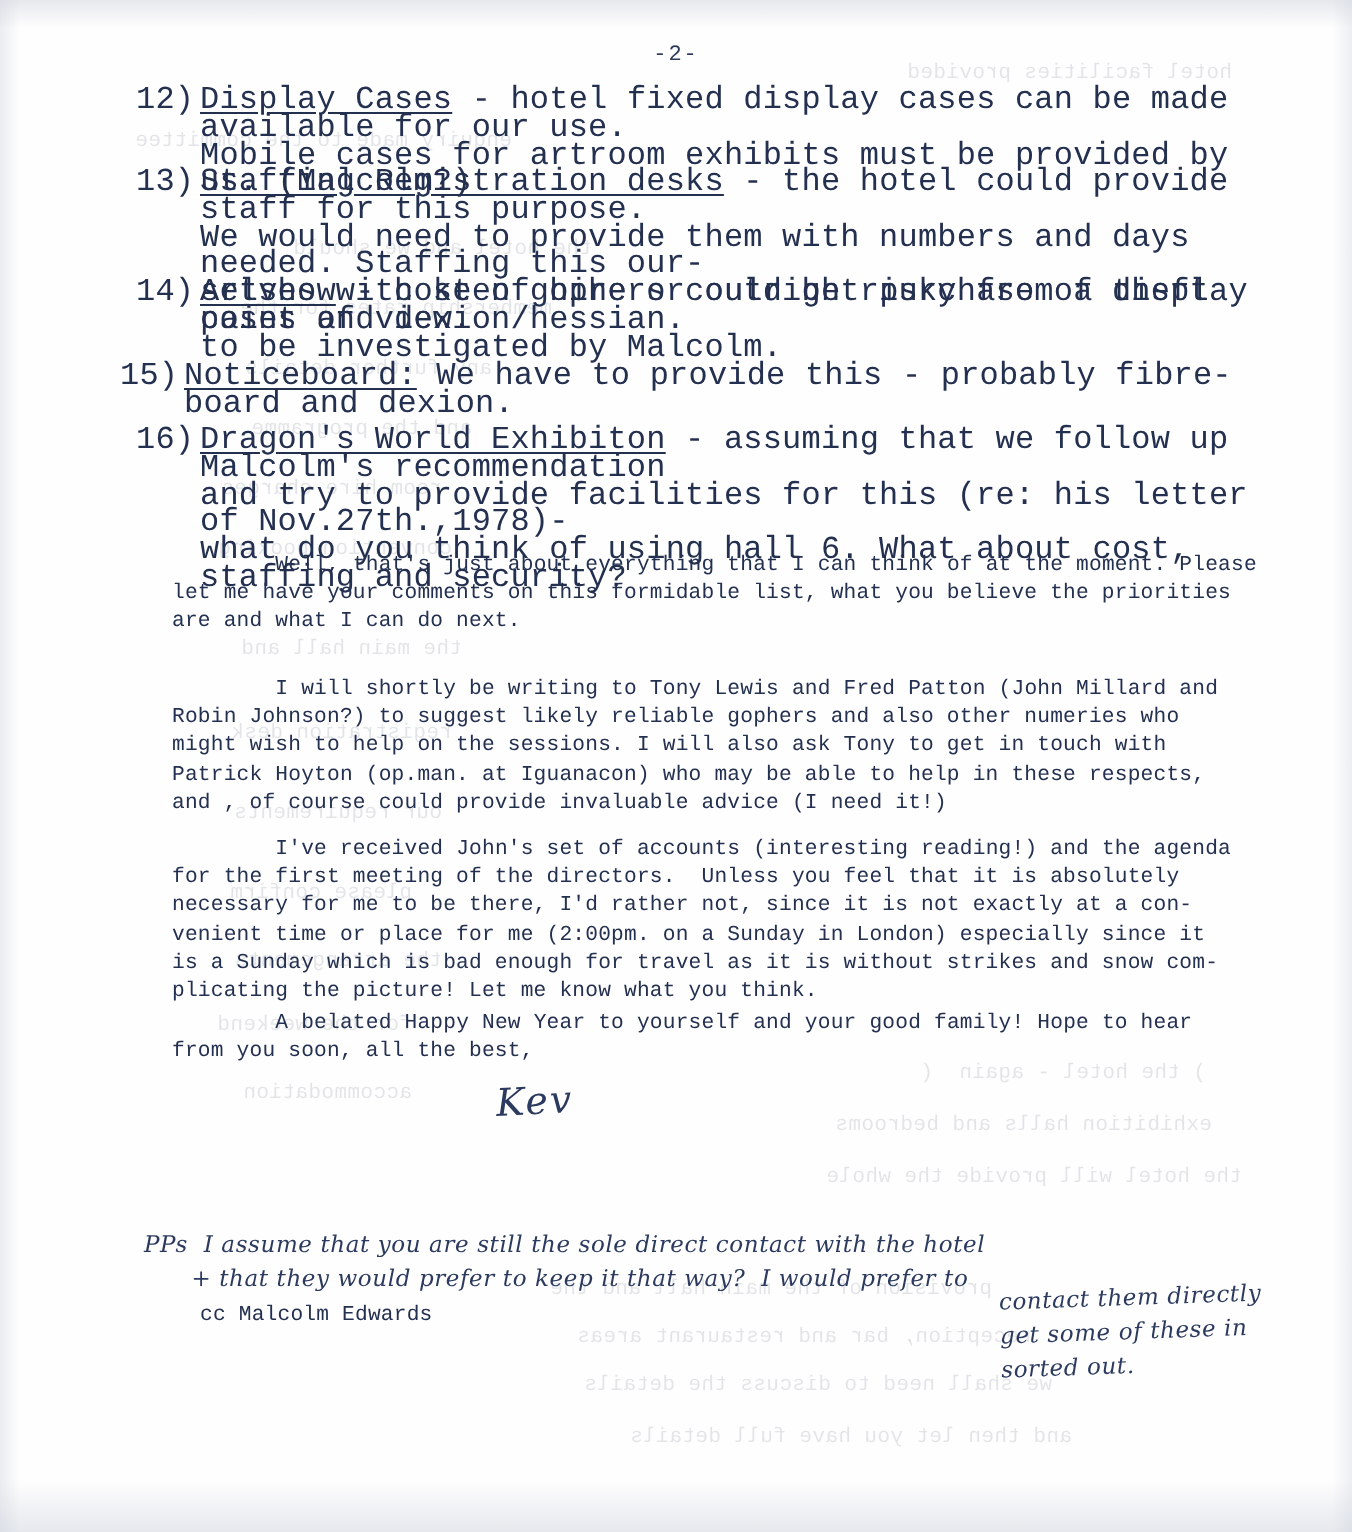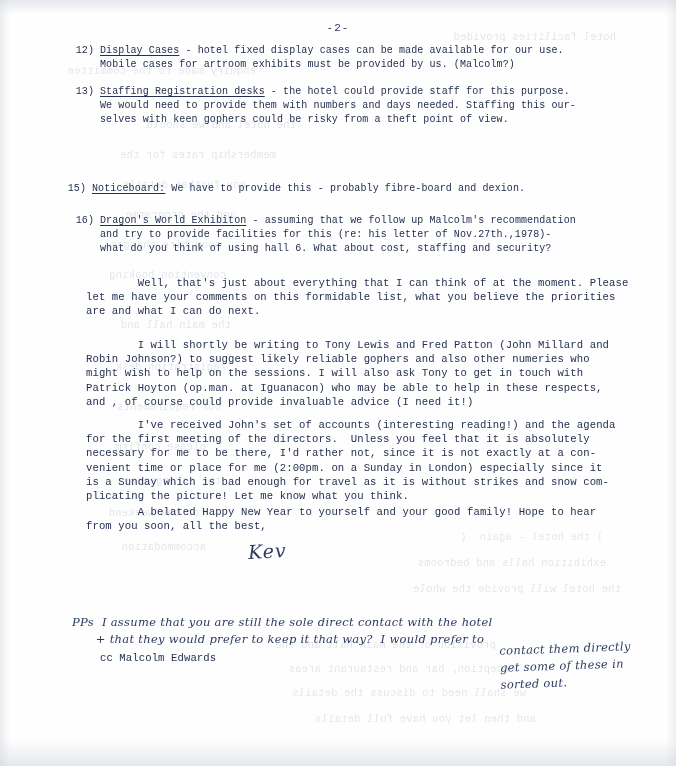--- a/index.html
+++ b/index.html
@@ -62,21 +62,21 @@
     color: #243050;
     font-size: 10.6px;
     line-height: 13.6px;
     letter-spacing: 0.1px;
     white-space: pre-wrap;
   }
 
   .num-item {
     position: absolute;
     color: #243050;
-    font-size: 10px;
+    font-size: 16px;
     line-height: 13.8px;
     letter-spacing: 0.1px;
   }
   .num-item .num {
     position: absolute;
     left: 0;
     top: 0;
     width: 26px;
     text-align: right;
   }
@@ -186,20 +186,25 @@
 Mobile cases for artroom exhibits must be provided by us. (Malcolm?)</span></span>
     </div>
 
     <div class="num-item" style="left:68px; top:85px; width:560px;">
       <span class="num">13)</span>
       <span class="body"><span class="u">Staffing Registration desks</span><span> - the hotel could provide staff for this purpose.
 We would need to provide them with numbers and days needed. Staffing this our-
 selves with keen gophers could be risky from a theft point of view.</span></span>
     </div>
 
+    <div class="num-item" style="left:68px; top:140px; width:566px;">
+      <span class="num">14)</span>
+      <span class="body"><span class="u">Artshow</span><span> - cost of hire or outright purchase of display cases and dexion/hessian.
+to be investigated by Malcolm.</span></span>
+    </div>
 
     <div class="num-item" style="left:60px; top:182px; width:560px;">
       <span class="num">15)</span>
       <span class="body"><span class="u">Noticeboard:</span><span> We have to provide this - probably fibre-board and dexion.</span></span>
     </div>
 
     <div class="num-item" style="left:68px; top:214px; width:572px;">
       <span class="num">16)</span>
       <span class="body"><span class="u">Dragon's World Exhibiton</span><span> - assuming that we follow up Malcolm's recommendation
 and try to provide facilities for this (re: his letter of Nov.27th.,1978)-

